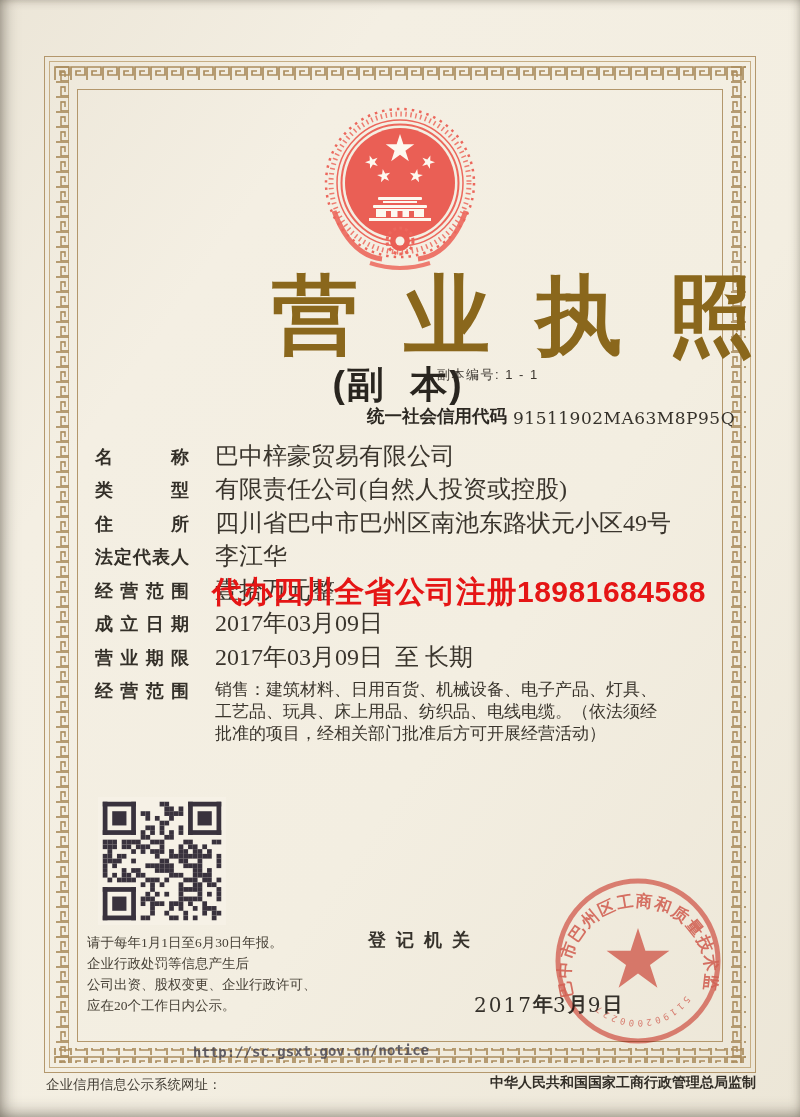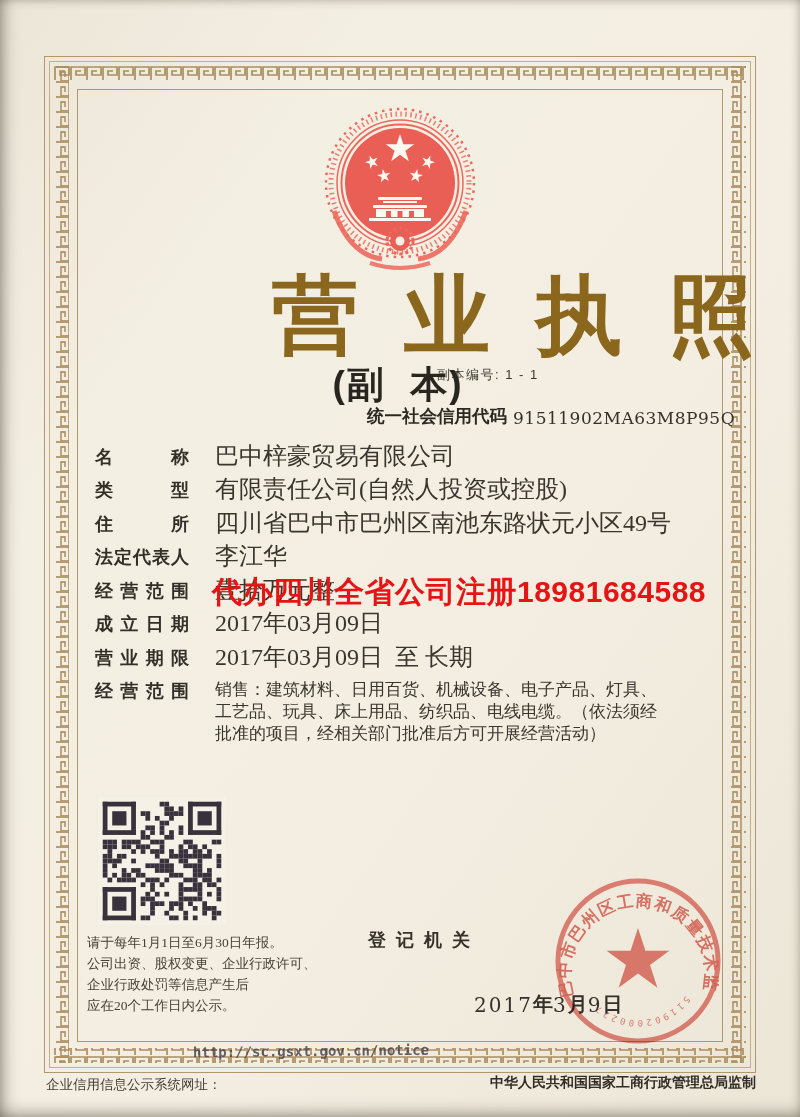--- a/index.html
+++ b/index.html
@@ -382,22 +382,22 @@
         <rect x="4.7407407407407405" y="90.07407407407408" width="33.18518518518518" height="4.7407407407407405" fill="#39323d"></rect>
         <rect x="4.7407407407407405" y="118.5185185185185" width="33.18518518518518" height="4.7407407407407405" fill="#39323d"></rect>
         <rect x="4.7407407407407405" y="90.07407407407408" width="4.7407407407407405" height="33.18518518518518" fill="#39323d"></rect>
         <rect x="33.18518518518518" y="90.07407407407408" width="4.7407407407407405" height="33.18518518518518" fill="#39323d"></rect>
         <rect x="14.222222222222221" y="99.55555555555554" width="14.222222222222221" height="14.222222222222221" fill="#39323d"></rect>
       </svg>
   </div>
 
   <div class="abs notes">
     <div>请于每年1月1日至6月30日年报。</div>
+    <div>企业行政处罚等信息产生后</div>
     <div>公司出资、股权变更、企业行政许可、</div>
-    <div>企业行政处罚等信息产生后</div>
     <div>应在20个工作日内公示。</div>
   </div>
 
   <div class="abs registry">登记机关</div>
   <div class="abs date-row">
     <span class="date-num">2017</span>
     <span class="date-cjk">年</span>
     <span class="date-num">3</span>
     <span class="date-cjk">月</span>
     <span class="date-num">9</span>

